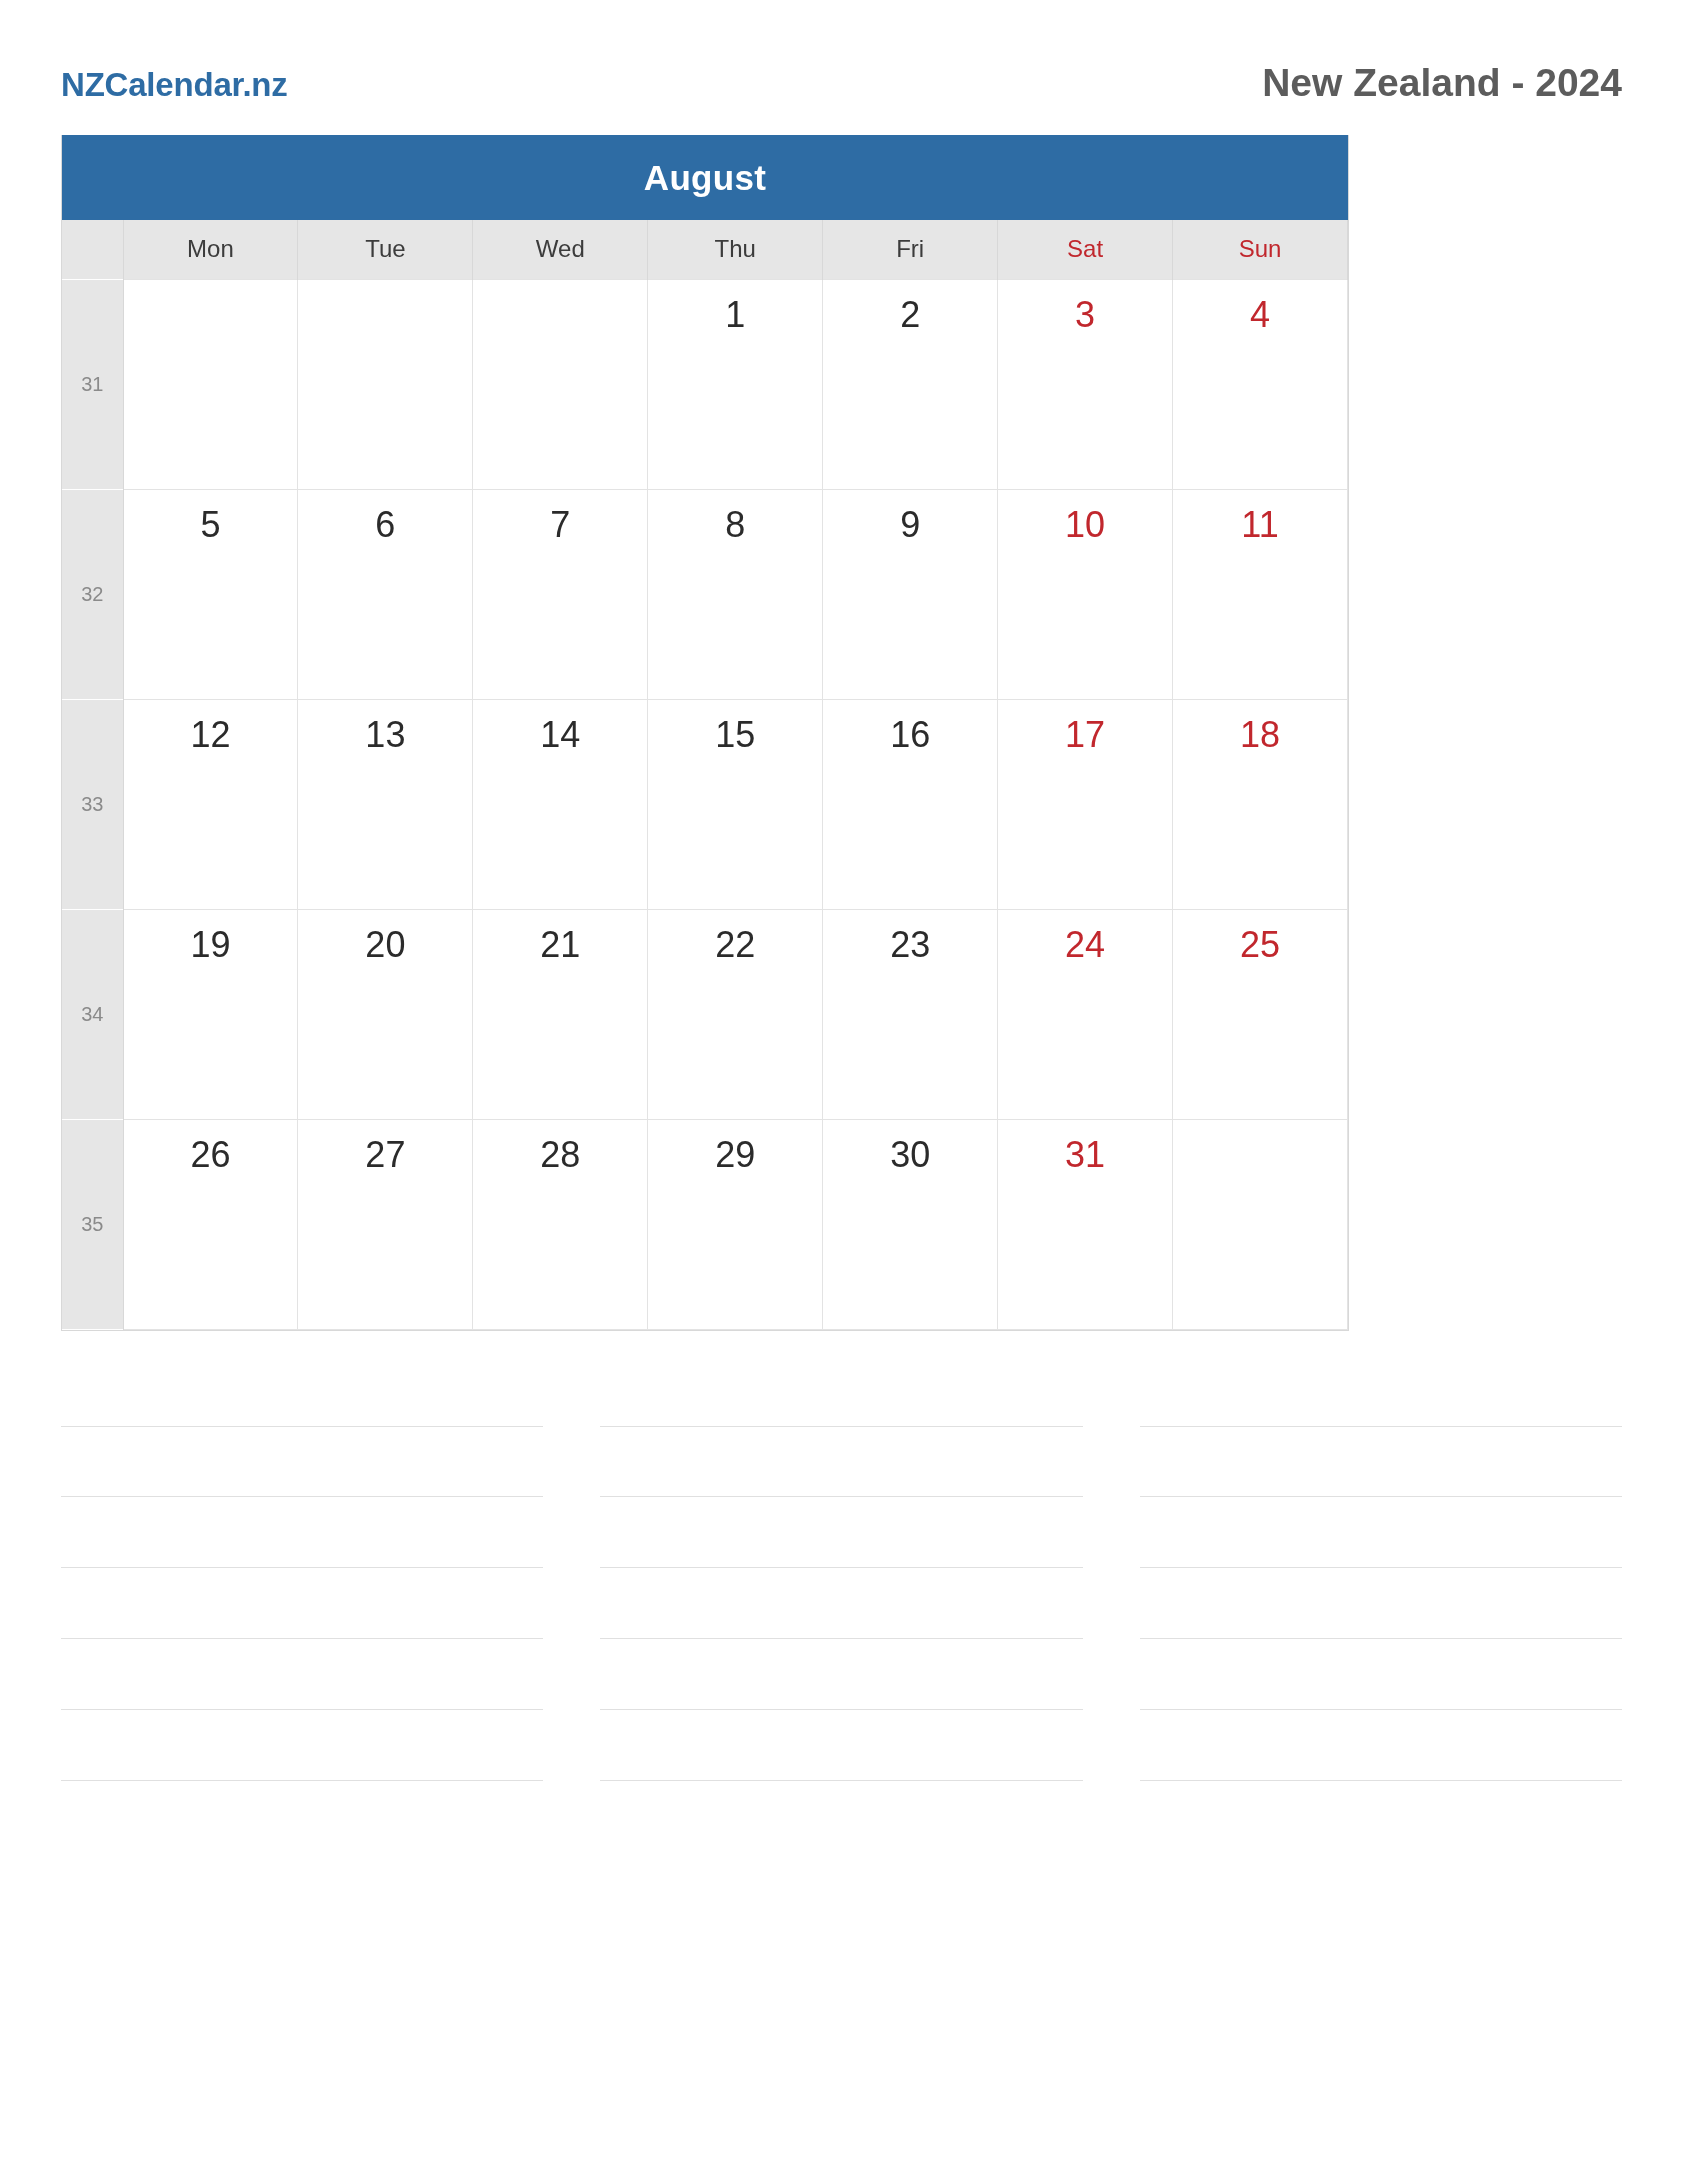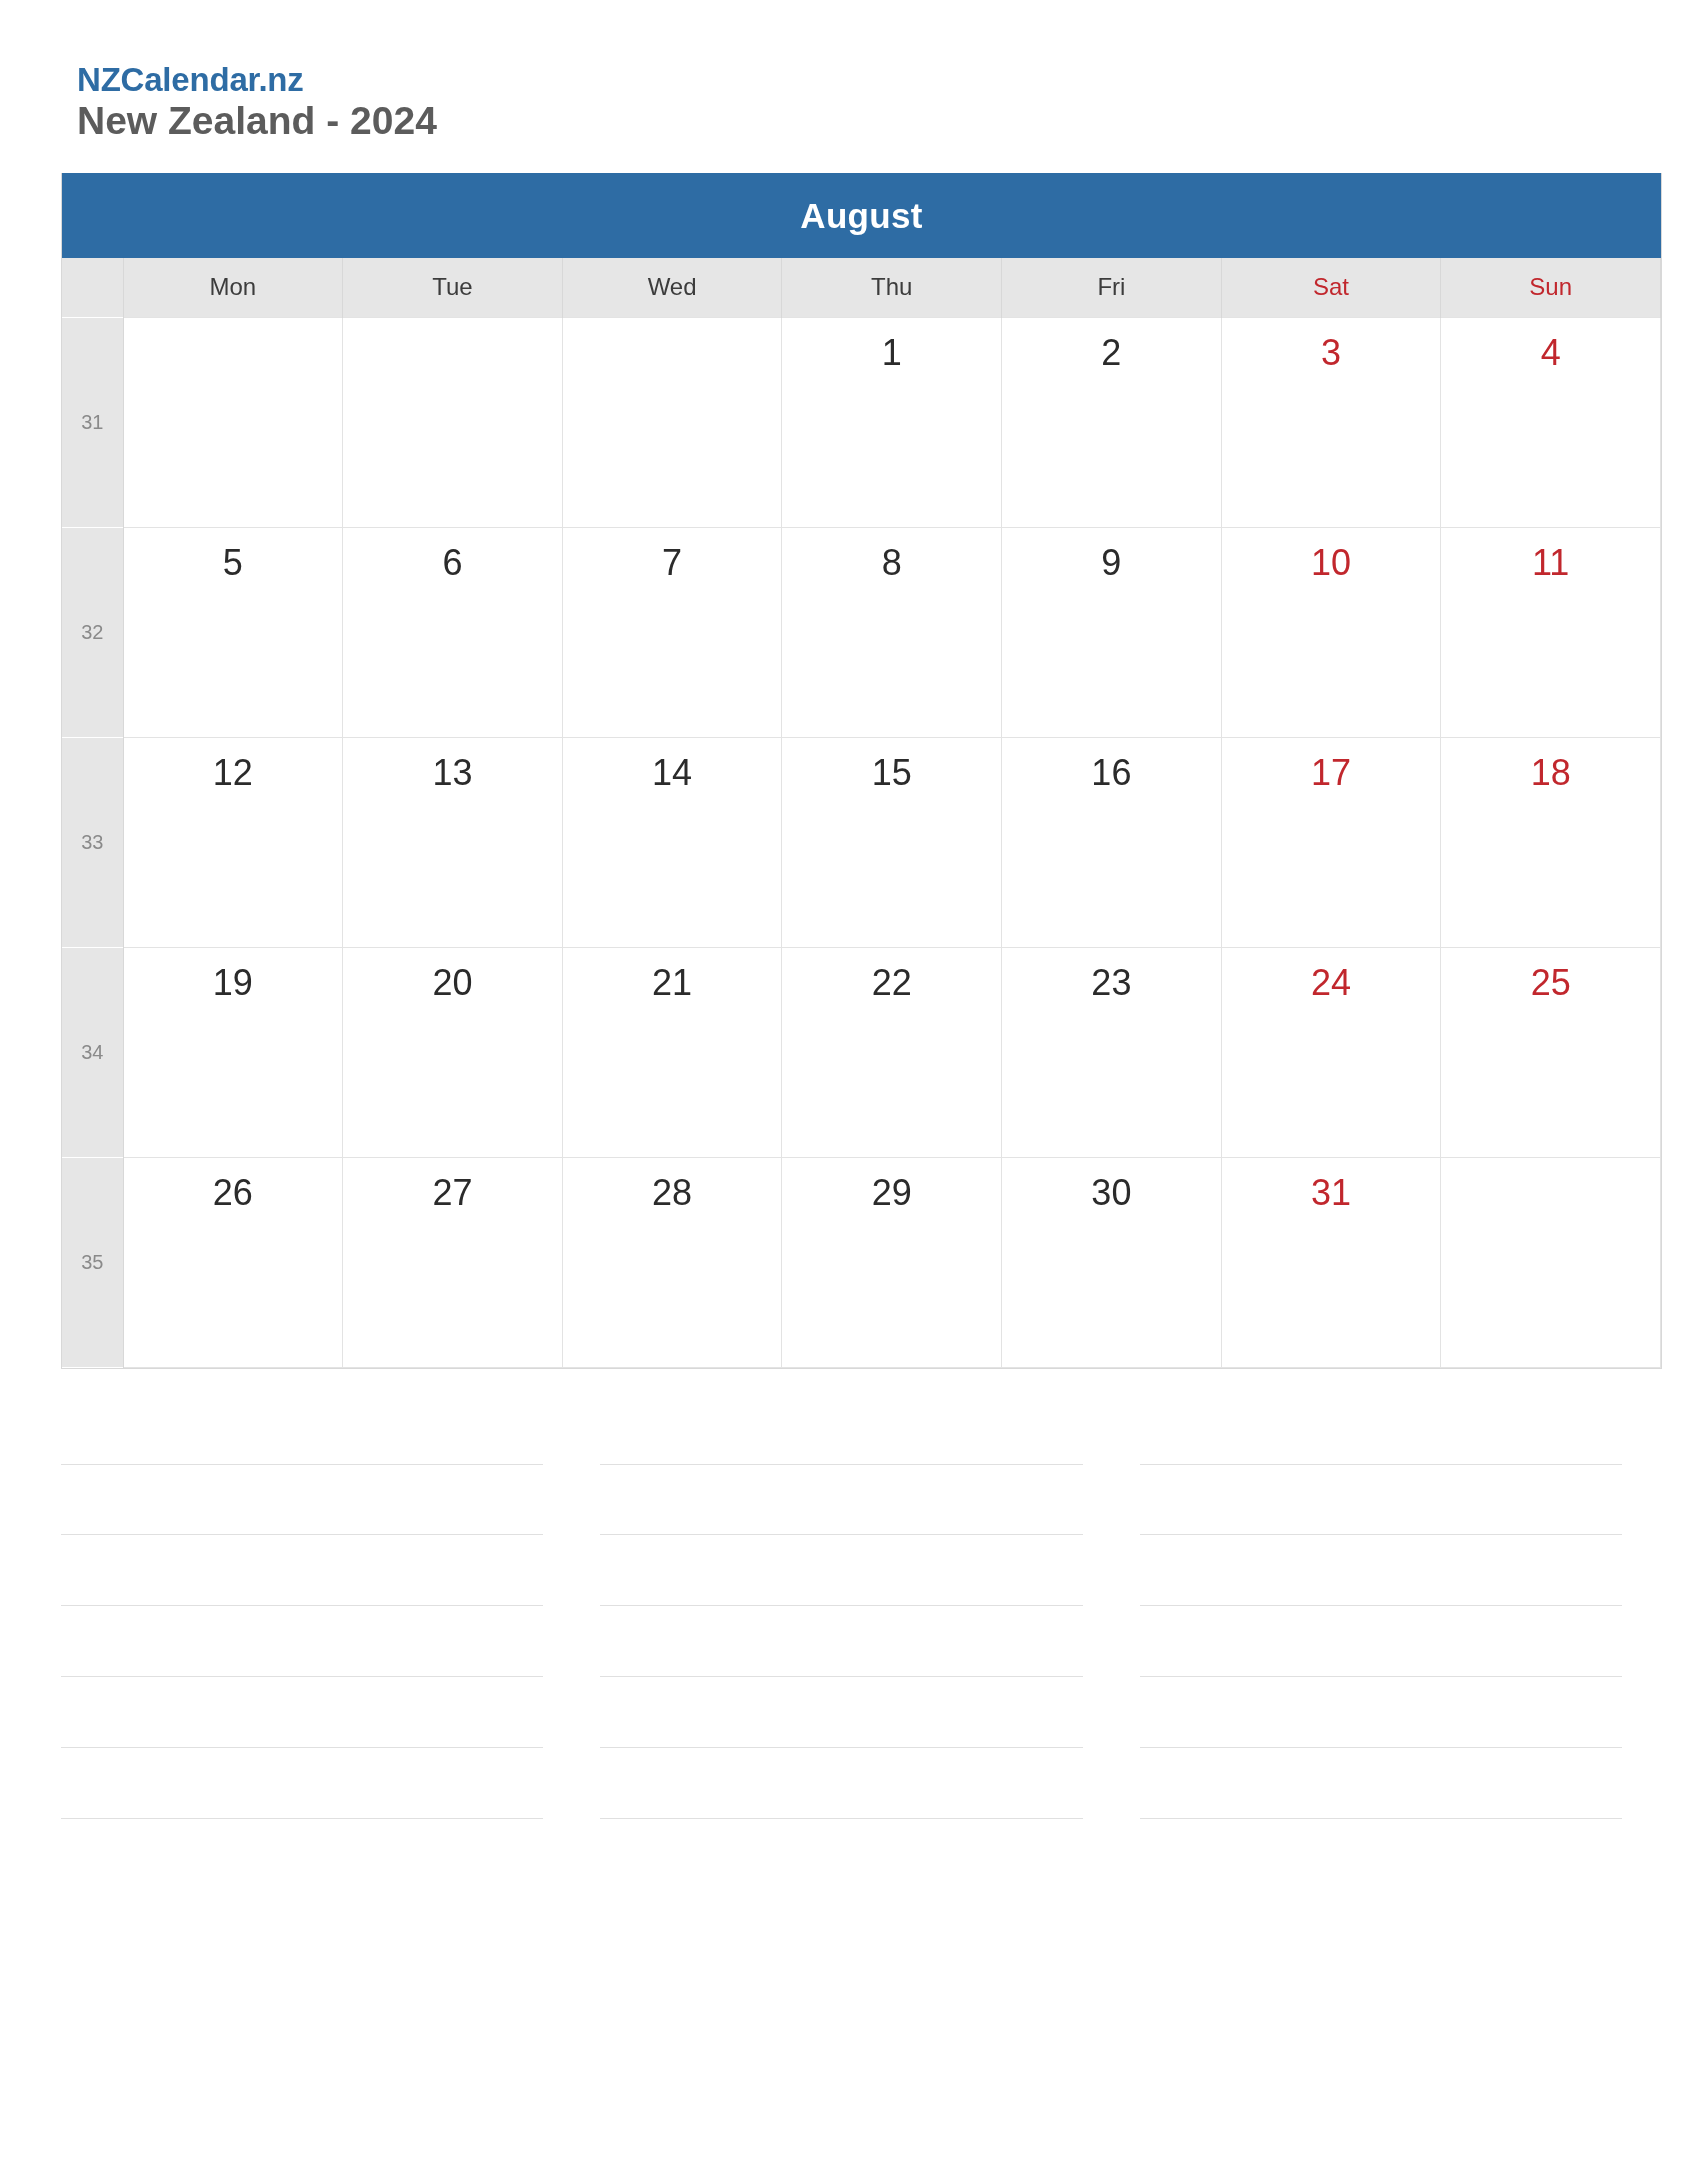--- a/index.html
+++ b/index.html
@@ -16,37 +16,36 @@
     width: 1683px;
     height: 2178px;
     padding: 0 61px;
   }
   .top-bar {
     display: flex;
     align-items: baseline;
     justify-content: space-between;
     padding-top: 61px;
     padding-bottom: 10px;
-    flex-direction: column;
   }
   .brand {
     font-size: 33px;
     font-weight: bold;
     color: #2e6ca4;
     letter-spacing: -0.2px;
   }
   .country-year {
     font-size: 39px;
     font-weight: bold;
     color: #5c5c5c;
     margin-left: 16px;
   }
   .cal-wrap {
     margin-top: 20px;
-    width: 1601px;
+    width: 1288px;
     border: 1px solid #d8d8d8;
     border-top: none;
   }
   .month-header {
     background: #2e6ca4;
     color: #ffffff;
     text-align: center;
     font-size: 35px;
     font-weight: bold;
     height: 85px;

